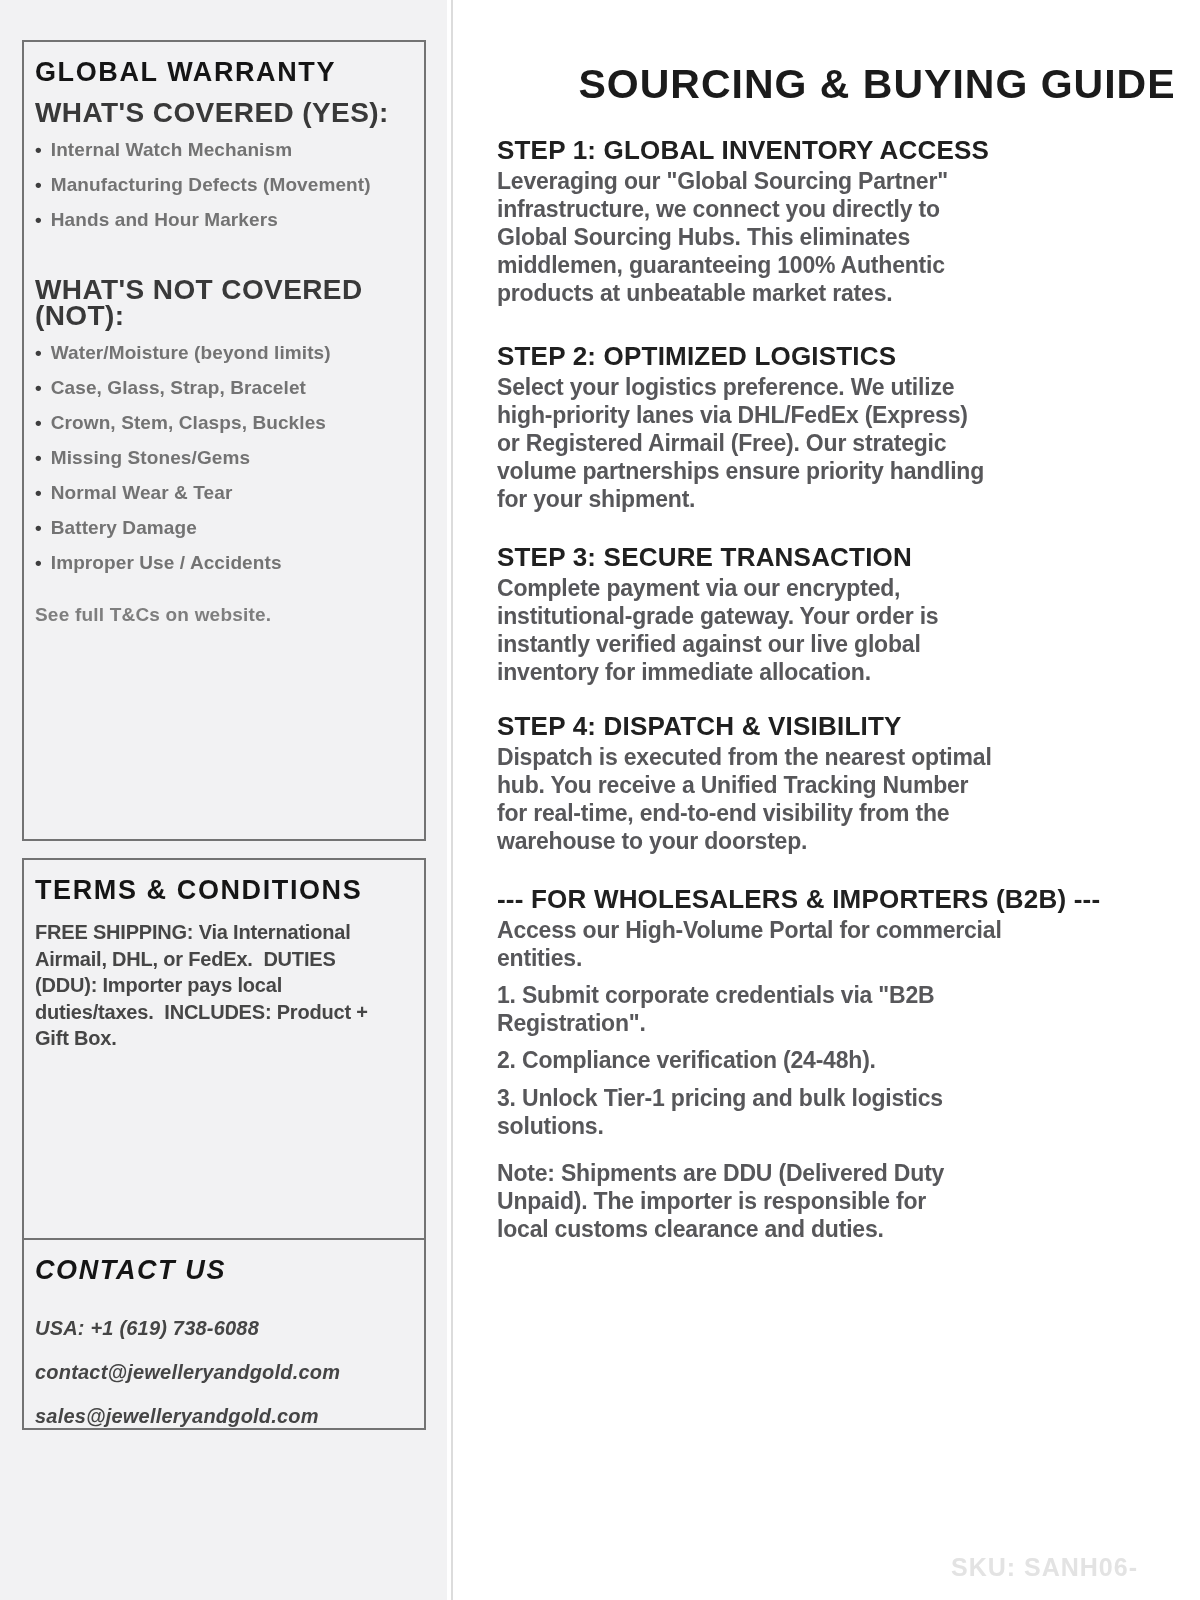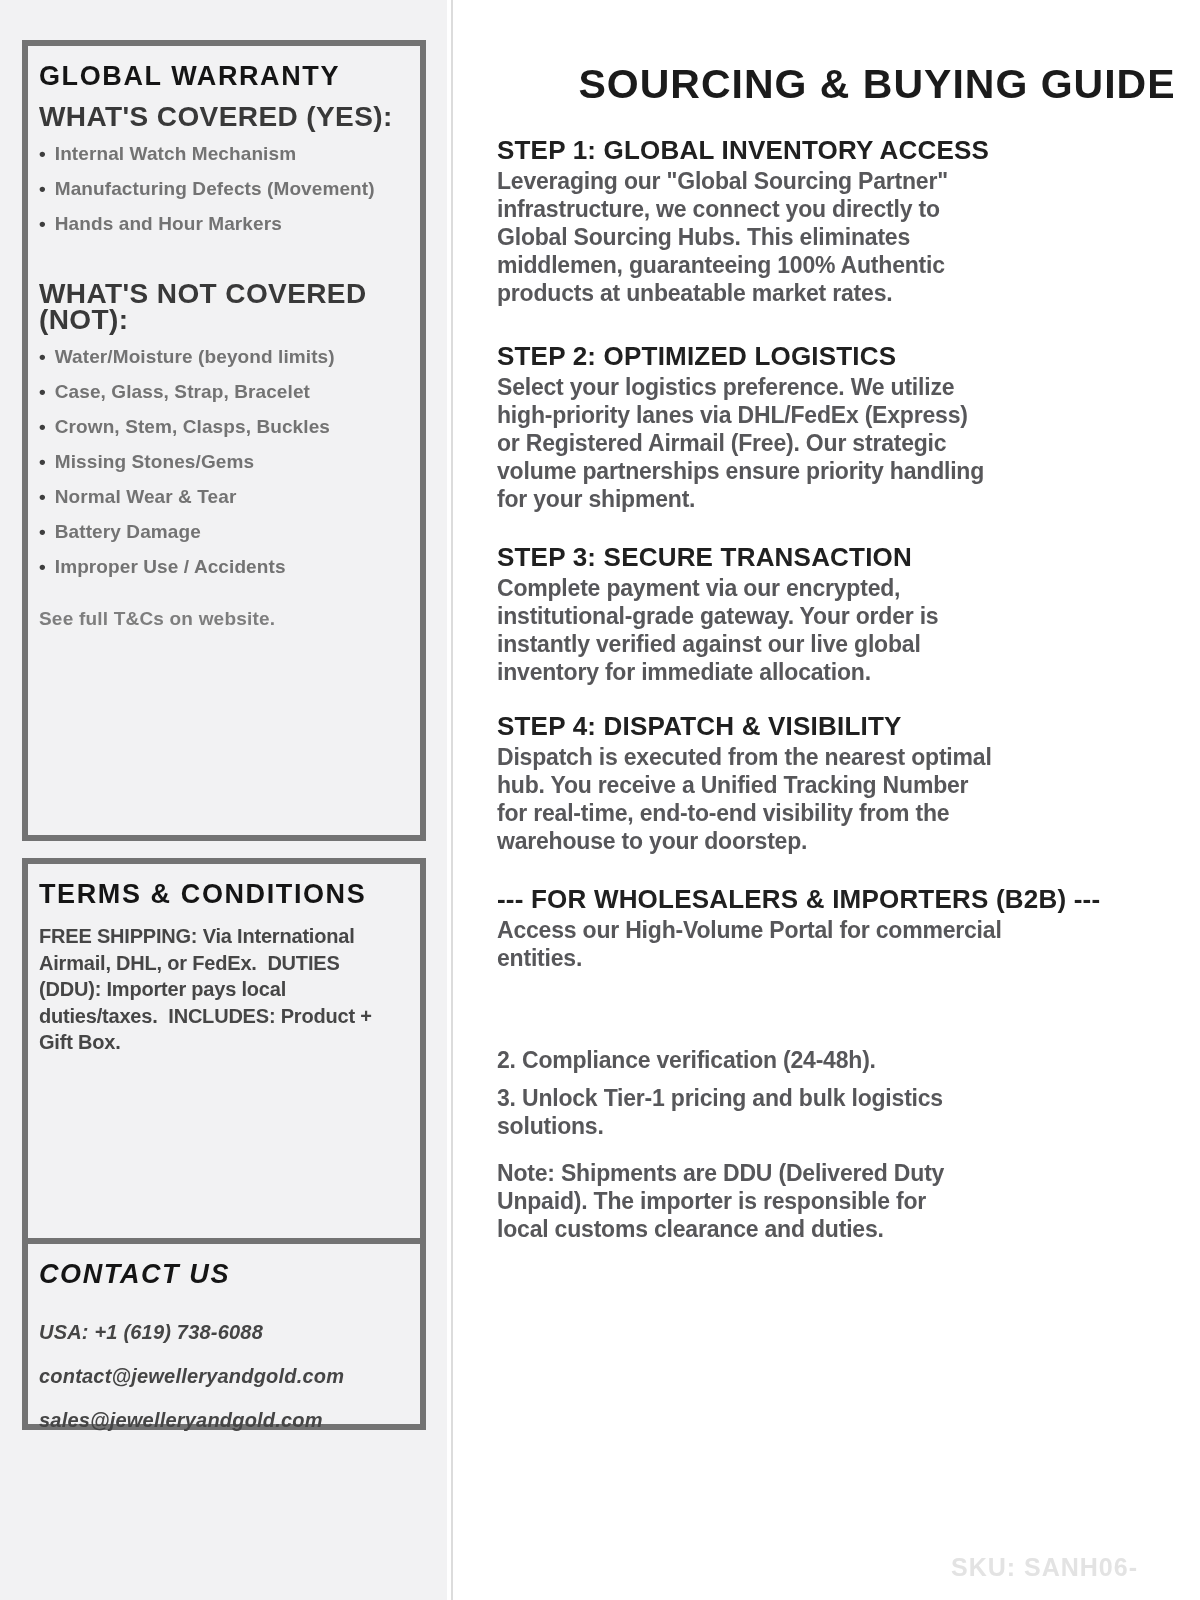--- a/index.html
+++ b/index.html
@@ -7,21 +7,21 @@
     width:1200px; height:1600px; position:relative;
     background:#ffffff; overflow:hidden;
     font-family:"Liberation Sans", sans-serif;
     -webkit-font-smoothing:antialiased;
   }
   
   .sidebar-bg { position:absolute; left:0; top:0; width:447px; height:1600px; background:#f2f2f3; }
   .v-divider  { position:absolute; left:451px; top:0; width:2px; height:1600px; background:#dcdcdc; }
   .box {
     position:absolute; left:22px; width:404px; box-sizing:border-box;
-    border:6px solid #737373; padding:14px 8px 0 11px; background:#f2f2f3;
+    border:2px solid #737373; padding:14px 8px 0 11px; background:#f2f2f3;
   }
   #warranty-box { top:40px;  height:801px; }
   #terms-box    { top:858px; height:451px; }
   #contact-box  { top:1238px; height:192px;font-style:italic; }
   .box-title   { font-size:27px; font-weight:800; color:#151515; letter-spacing:1.6px; line-height:32px; }
   .sub-heading { font-size:28px; font-weight:800; color:#393939; letter-spacing:0.4px; line-height:26px; margin-top:12px; }
   .sub-heading.second { margin-top:40px; }
   .bullet-list { margin-top:6px; }
   .bullet { font-size:19px; font-weight:700; color:#737373; line-height:35px; white-space:nowrap; letter-spacing:0.1px; }
   .bullet::before { content:"•"; margin-right:9px; color:#3e3e3e; }
@@ -130,20 +130,22 @@
 
   <div class="step-heading" id="s4-head">STEP 4: DISPATCH &amp; VISIBILITY</div>
   <div class="step-body" id="s4-body">Dispatch is executed from the nearest optimal
 hub. You receive a Unified Tracking Number
 for real-time, end-to-end visibility from the
 warehouse to your doorstep.</div>
 
   <div class="step-heading" id="b2b-head">--- FOR WHOLESALERS &amp; IMPORTERS (B2B) ---</div>
   <div class="step-body" id="b2b-intro">Access our High-Volume Portal for commercial
 entities.</div>
+  <div class="step-body" id="b2b-item-1">1. Submit corporate credentials via "B2B
+Registration".</div>
   <div class="step-body" id="b2b-item-2">2. Compliance verification (24-48h).</div>
   <div class="step-body" id="b2b-item-3">3. Unlock Tier-1 pricing and bulk logistics
 solutions.</div>
   <div class="step-body" id="b2b-note">Note: Shipments are DDU (Delivered Duty
 Unpaid). The importer is responsible for
 local customs clearance and duties.</div>
 </div>
 
 <div class="sku">SKU: SANH06-</div>
 

